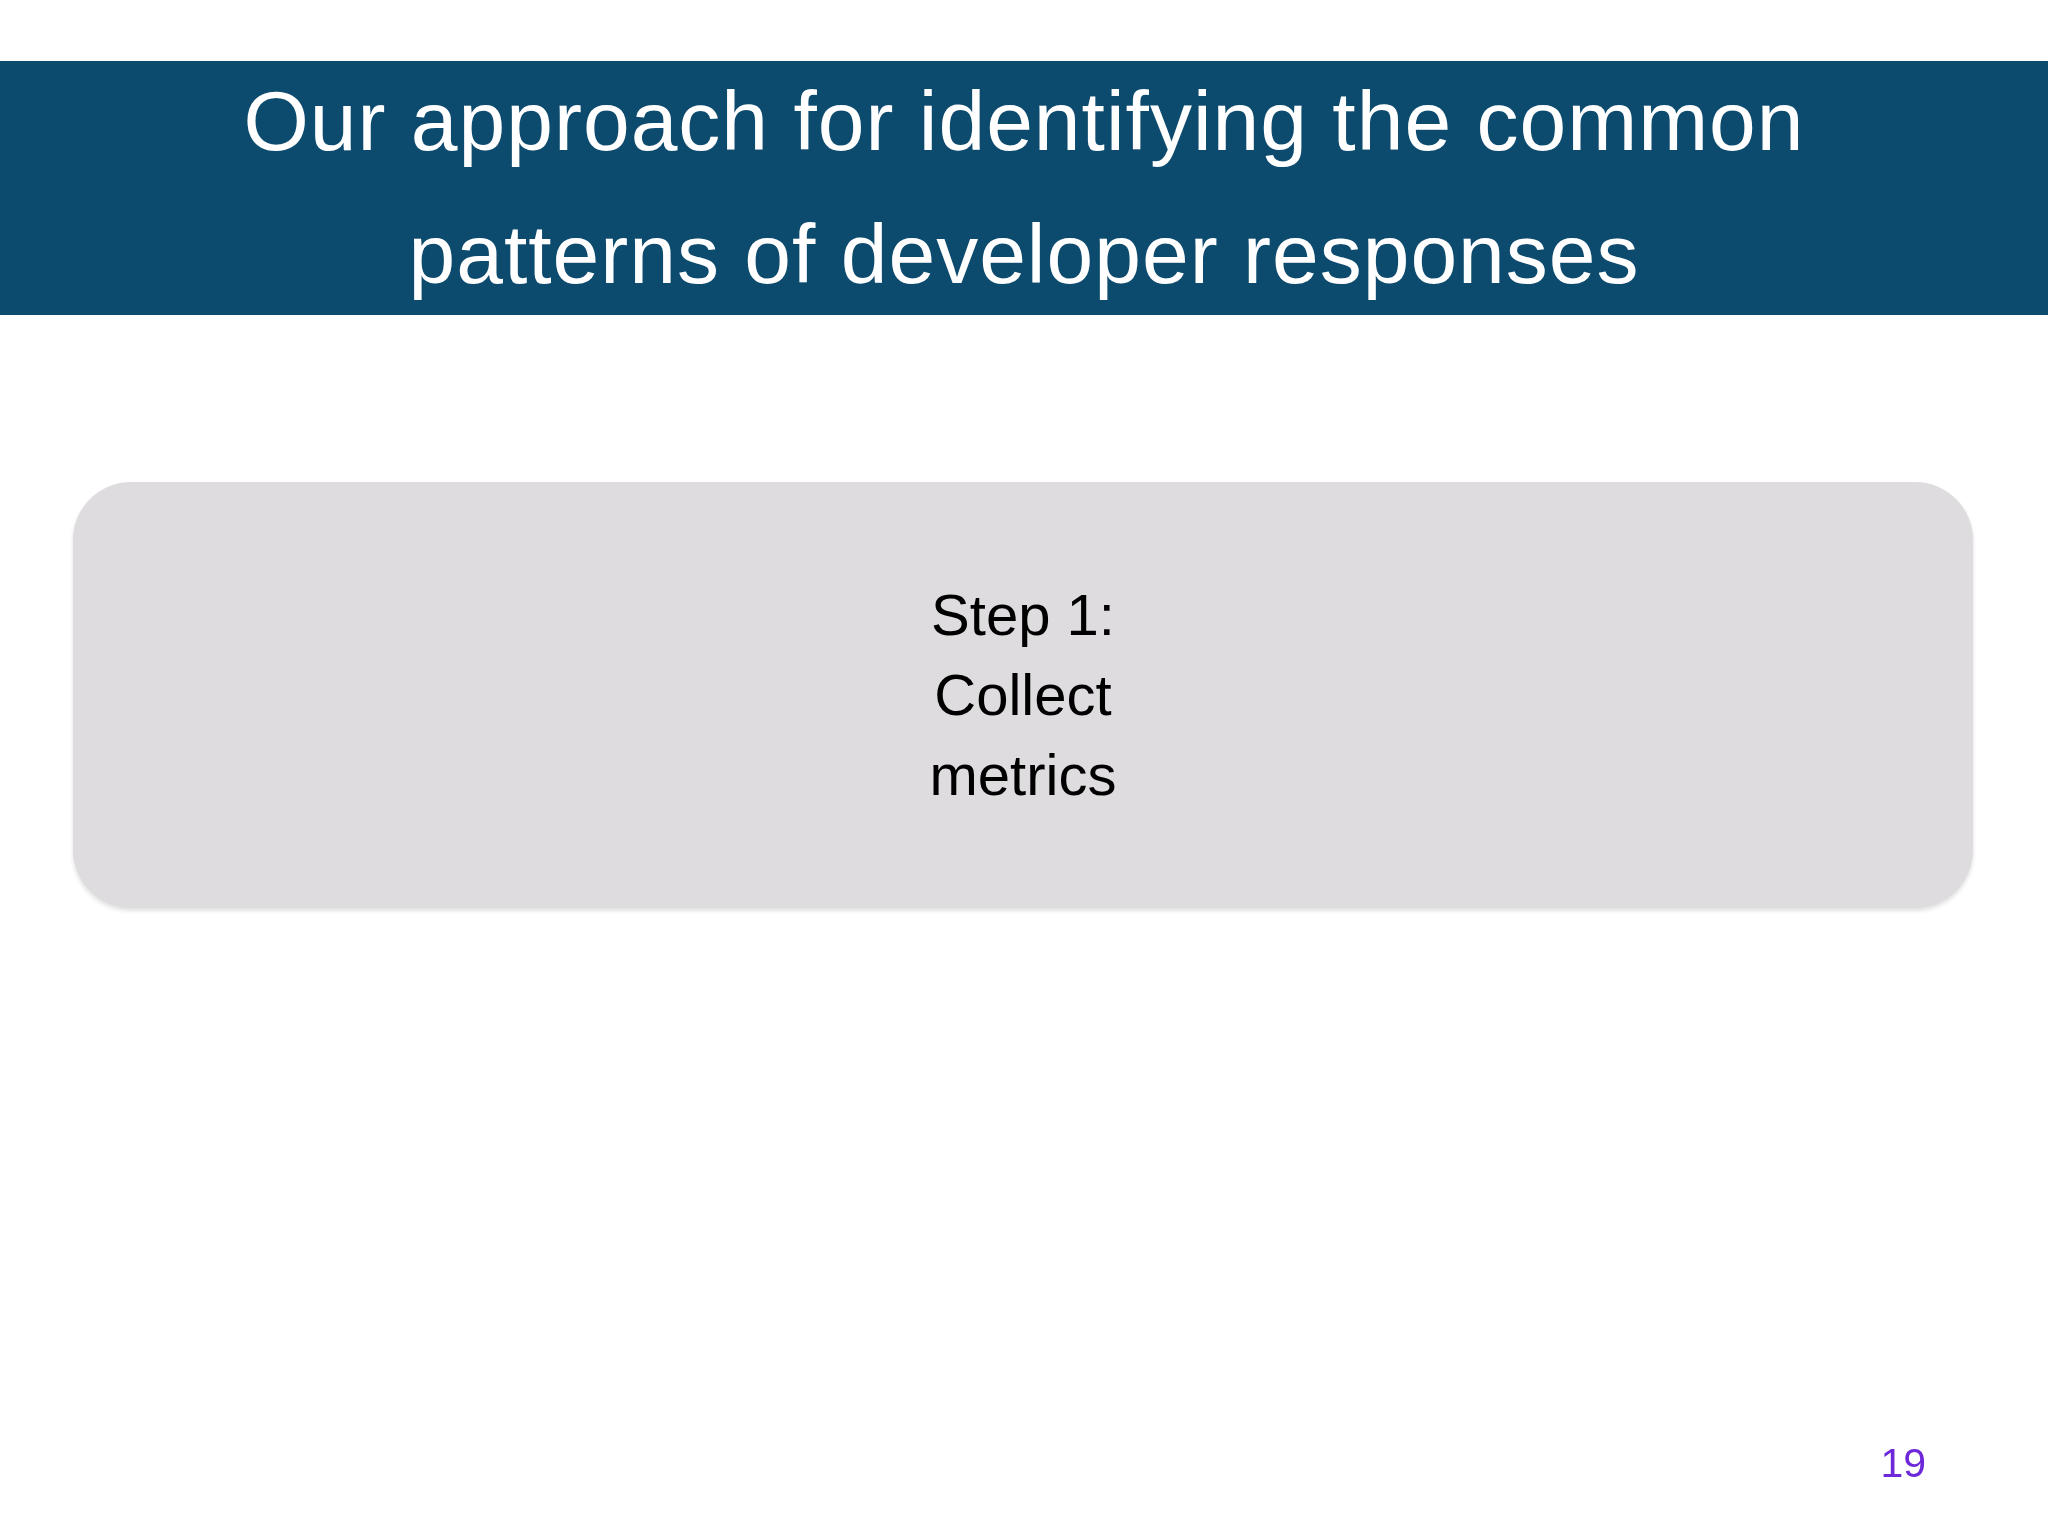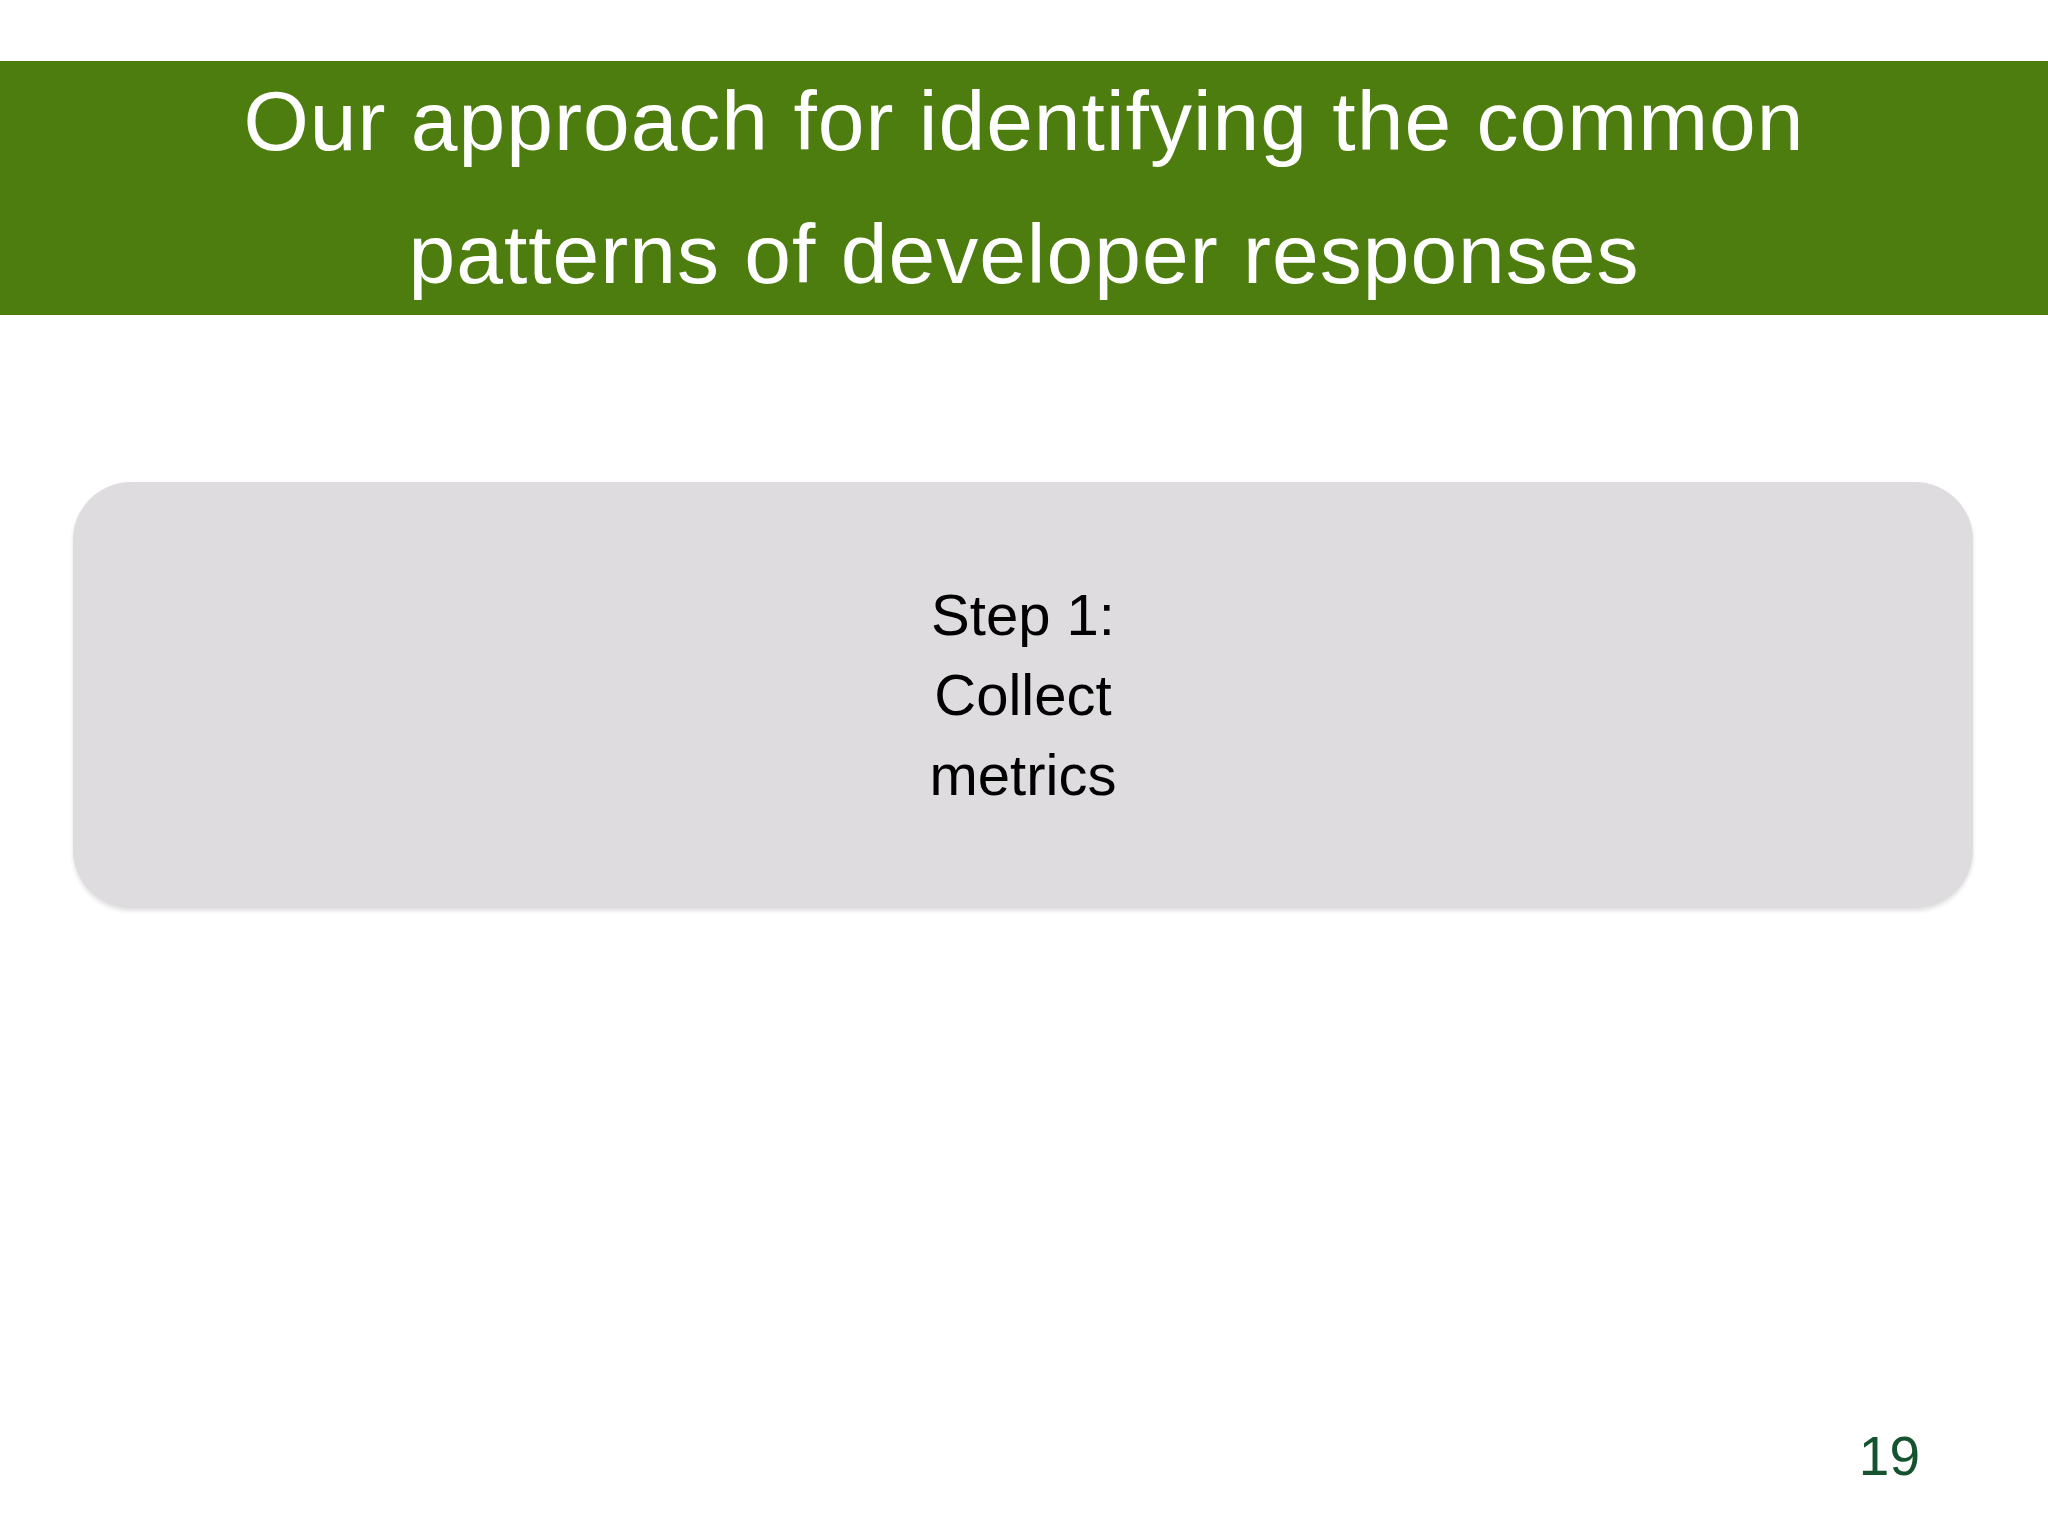--- a/index.html
+++ b/index.html
@@ -15,21 +15,21 @@
     overflow: hidden;
   }
 
   
   .header-band {
     position: absolute;
     top: 61px;
     left: 0;
     width: 100%;
     height: 254px;
-    background: #4d7c0f;
+    background: #0c4a6e;
     display: flex;
     align-items: center;
     justify-content: center;
   }
   .slide-title {
     color: #ffffff;
     font-size: 84px;
     line-height: 133px;
     text-align: center;
     white-space: pre-line;
@@ -60,25 +60,25 @@
     color: #000000;
     font-size: 58px;
     line-height: 80px;
     text-align: center;
     white-space: pre-line;
   }
 
   
   .page-number {
     position: absolute;
-    right: 128px;
+    right: 122px;
     bottom: 52px;
-    font-size: 55px;
+    font-size: 41px;
     line-height: 1;
-    color: #14532d;
+    color: #6d28d9;
   }
 </style>
 </head>
 <body>
 
 <div class="header-band">
   <div class="slide-title">Our approach for identifying the common
 patterns of developer responses</div>
 </div>
 

